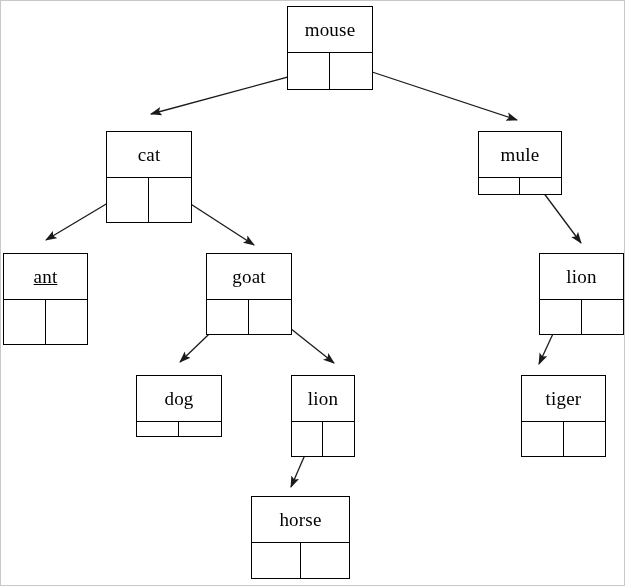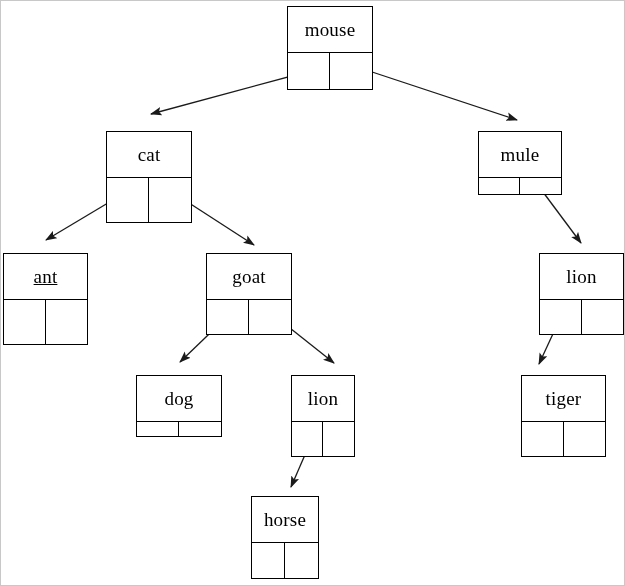--- a/index.html
+++ b/index.html
@@ -144,21 +144,21 @@
           <div class="ptr-cell right-cell"></div>
         </div>
       </div>
       <div class="node" style="left: 497px; top: 374px; width: 85px; height: 82px; border-color: rgb(0, 0, 0); margin-left: 23px;">
         <div class="node-label" style="border-bottom-color: rgb(0, 0, 0);">tiger</div>
         <div class="node-pointers">
           <div class="ptr-cell left-cell" style="border-right-color: rgb(0, 0, 0);"></div>
           <div class="ptr-cell right-cell"></div>
         </div>
       </div>
-      <div class="node" style="left: 250px; top: 495px; width: 68px; height: 83px; border-color: rgb(0, 0, 0);">
+      <div class="node" style="left: 250px; top: 495px; width: 99px; height: 83px; border-color: rgb(0, 0, 0);">
         <div class="node-label" style="border-bottom-color: rgb(0, 0, 0);">horse</div>
         <div class="node-pointers">
           <div class="ptr-cell left-cell" style="border-right-color: rgb(0, 0, 0);"></div>
           <div class="ptr-cell right-cell"></div>
         </div>
       </div>
     </div>
 
 </div>
 

